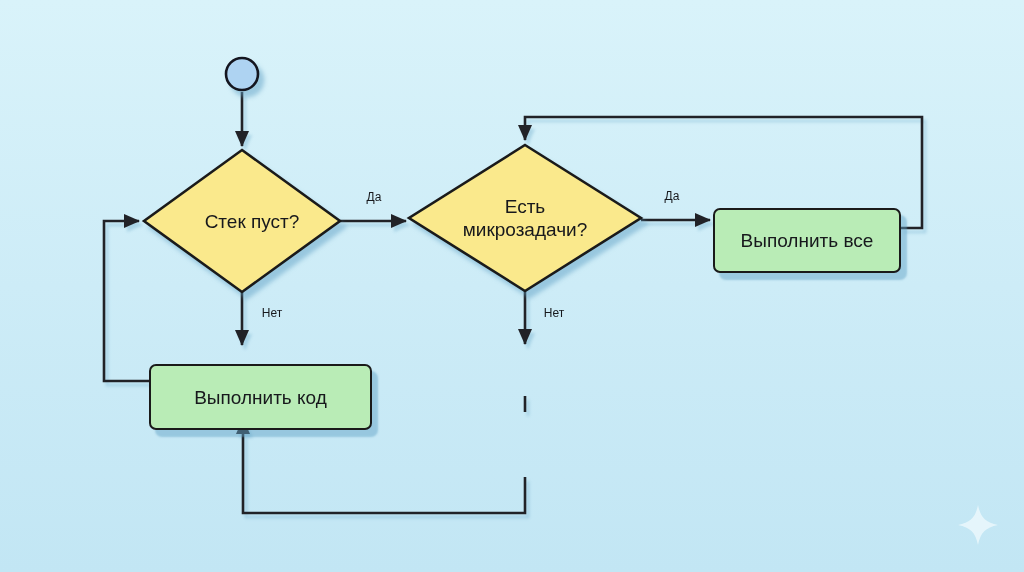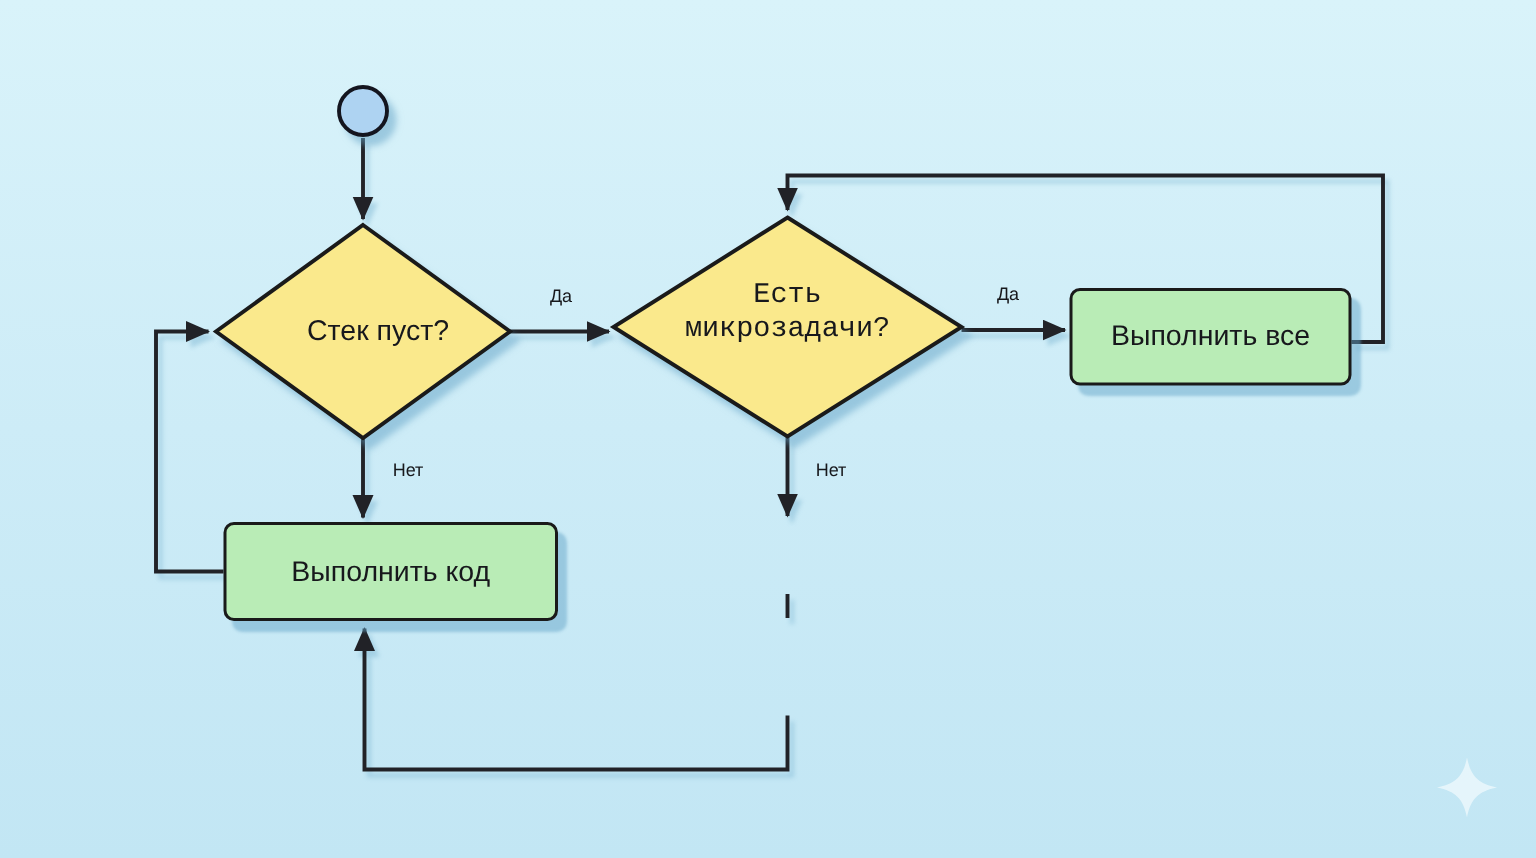--- a/index.html
+++ b/index.html
@@ -25,21 +25,21 @@
 
   .node {
     position: absolute;
     display: flex; flex-direction: row;
     align-items: center; justify-content: center;
     border: 2.6px solid #1a1a1a;
     border-radius: 7px;
     box-shadow: 6px 7px 2px rgba(98,162,198,0.48);
     box-sizing: border-box;
     font-size: 19px; line-height: 23px;
-    color: #17181c; text-align: center;
+    color: #17181c; text-align: center; margin-top: 16px;
   }
   .node.green { background: #b9ecb6; }
   .node.pink  { background: #f9bcc6; }
 
   .dtext {
     position: absolute;
     display: flex; flex-direction: column;
     align-items: center; justify-content: center;
     transform: translate(-50%, -50%);
     font-size: 19px; line-height: 23px;
@@ -82,21 +82,21 @@
 
     <polygon class="diamond shape" points="242,150 340,221 242,292 144,221"></polygon>
     <polygon class="diamond shape" points="525,145 641,218 525,291 409,218"></polygon>
 
     <path class="sparkle" d="M978 505 C980.5 517.5, 985.5 522.5, 998 525 C985.5 527.5, 980.5 532.5, 978 545 C975.5 532.5, 970.5 527.5, 958 525 C970.5 522.5, 975.5 517.5, 978 505 Z"></path>
   </svg>
 
   <div class="dtext" style="left:252px; top:221px;">
     <div>Стек пуст?</div>
   </div>
-  <div class="dtext" style="left:525px; top:208px;font-family:Liberation Mono, monospace;">
+  <div class="dtext" style="left:525px; top:218px;">
     <div>Есть</div>
     <div>микрозадачи?</div>
   </div>
 
   <div class="node green" style="left:713px; top:192px; width:188px; height:65px;">
     <div>Выполнить все</div>
   </div>
 
   <div class="node green" style="left:149px; top:348px; width:223px; height:66px;">
     <div>Выполнить код</div>

